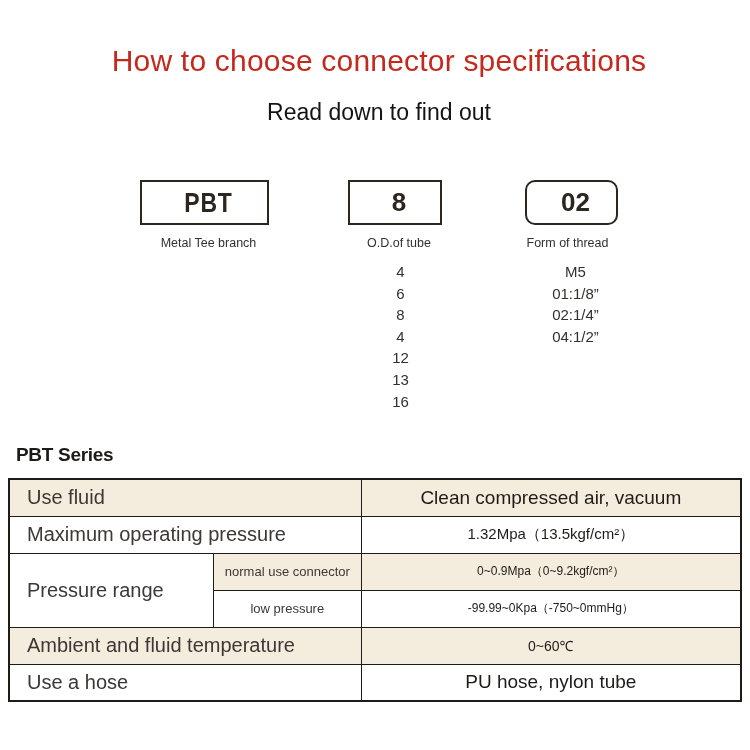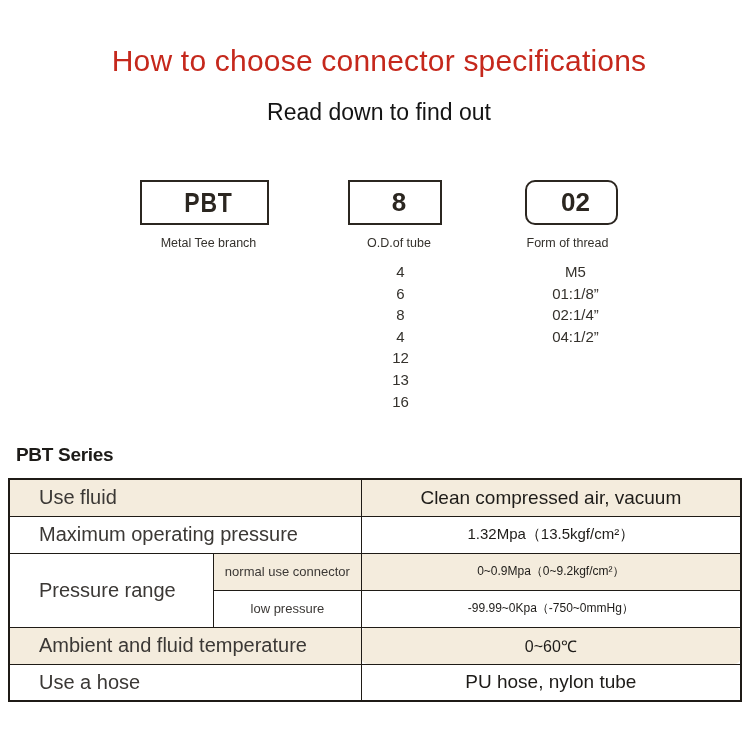--- a/index.html
+++ b/index.html
@@ -30,26 +30,26 @@
     line-height:21.6px; color:#34312c; }
   #tube-list   { left:348px; width:97px; }
   #thread-list { left:505px; width:133px; }
 
   #series-heading { left:8px; top:444px; font-size:19px; font-weight:bold;
     color:#1d1b18; letter-spacing:-0.3px; }
 
   #spec-table { position:absolute; left:8px; top:478px; width:734px;
     border-collapse:collapse; border:2px solid #1f1b16; background:#fff; }
   #spec-table td { border:1.5px solid #1f1b16; height:37px; vertical-align:middle; }
-  td.lbl { font-size:20px; color:#3b3835; padding-left:29px; text-align:left; }
+  td.lbl { font-size:20px; color:#3b3835; padding-left:17px; text-align:left; }
   td.sub { font-size:13px; color:#3b3835; text-align:center; }
   td.val { text-align:center; color:#1e1c19; }
   .v-lg { font-size:19px;margin-left:22px; }
   .v-md { font-size:12px; }
-  .v-sm { font-size:16px;border-radius:7px; }
+  .v-sm { font-size:14px; }
   .beige { background:#f4ecdd; }
 </style>
 </head>
 <body>
 
 <div id="stage">
 
   <div id="page-title" class="abs">How to choose connector specifications</div>
   <div id="page-subtitle" class="abs">Read down to find out</div>
 

